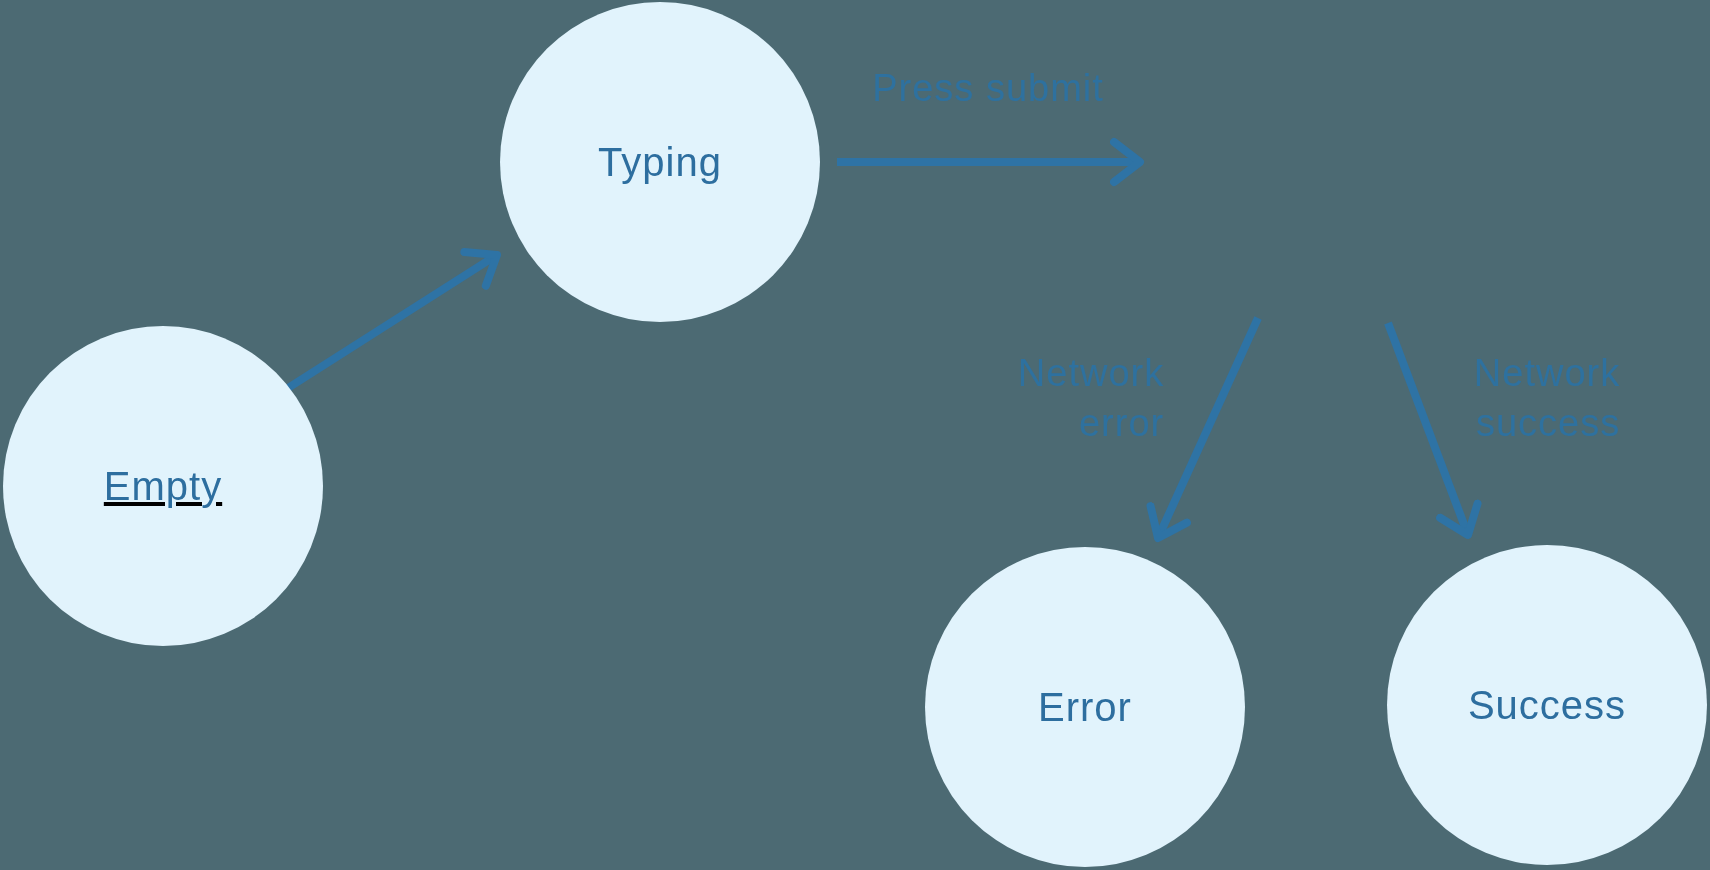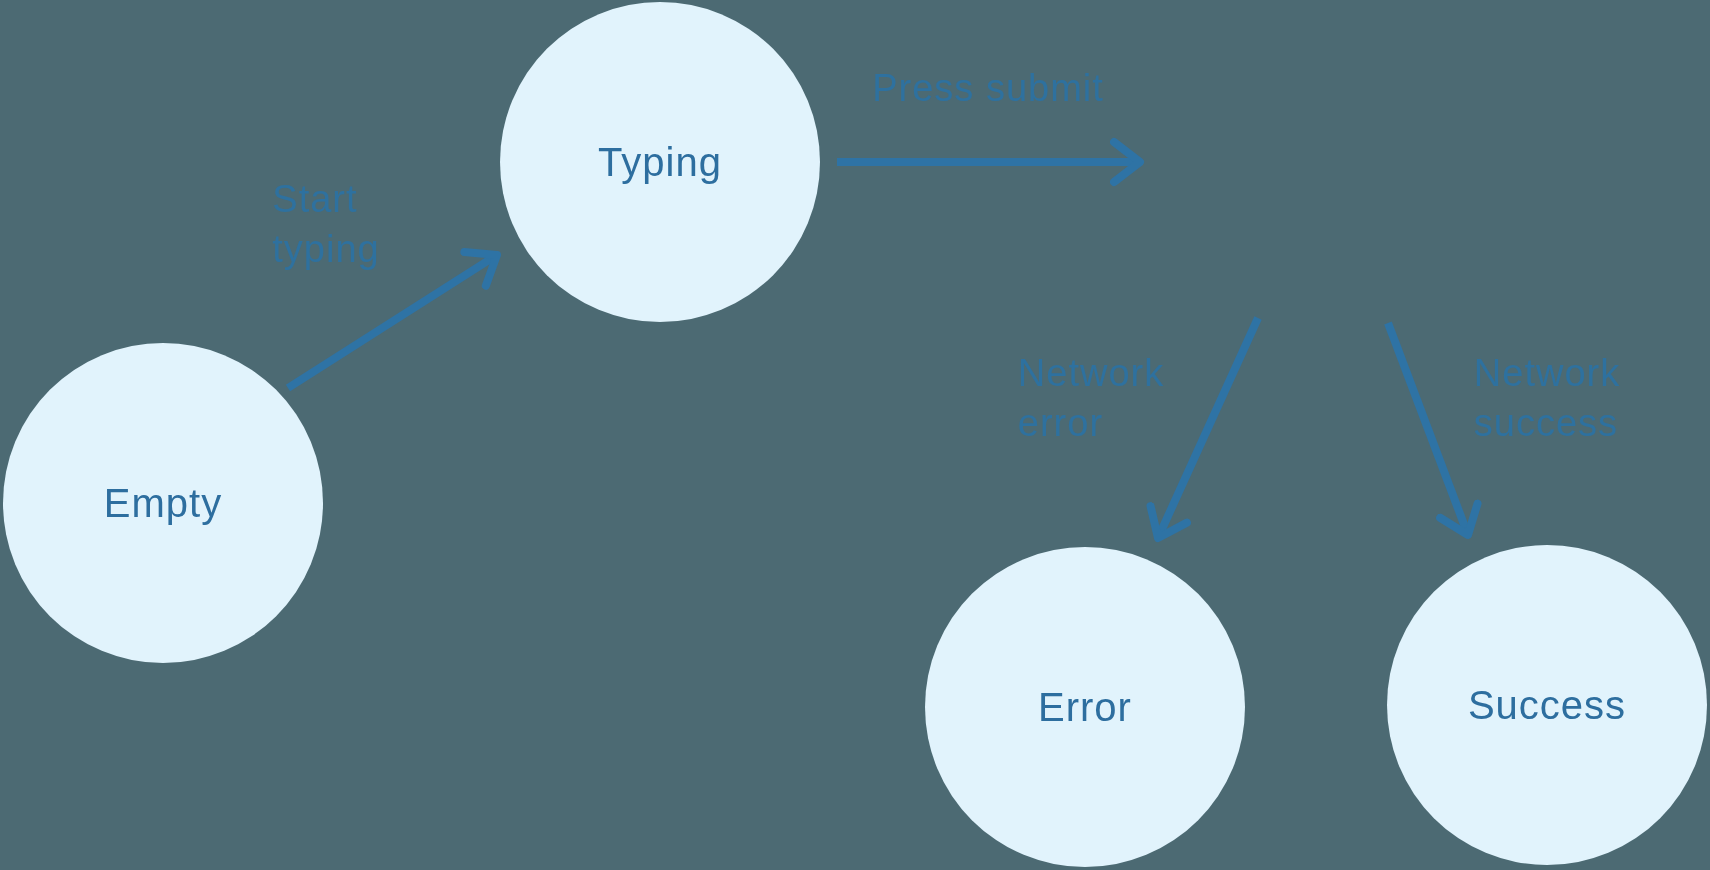--- a/index.html
+++ b/index.html
@@ -43,34 +43,34 @@
     align-items:center;
     justify-content:center;
   }
   .node-label{
     color:var(--node-text);
     font-size:40px;
     font-weight:500;
     letter-spacing:1px;
     white-space:nowrap;
   }
-  .node-empty     {left:3px;   top:343px;}
+  .node-empty     {left:3px;   top:326px;text-decoration:underline;}
   .node-typing    {left:500px; top:2px;}
   .node-submitting{left:1167px;top:3px;}
   .node-error     {left:925px; top:547px;}
   .node-success   {left:1387px;top:545px;}
   .edge-label{
     position:absolute;
     transform:translate(-50%,-50%);
     color:var(--edge-label);
     font-size:38px;
     font-weight:500;
     letter-spacing:1px;
     line-height:50px;
-    text-align:left;
+    text-align:right;
     white-space:nowrap;
   }
   .edge-label-start-typing   {left:326px; top:224px;}
   .edge-label-press-submit   {left:988px; top:88px;}
   .edge-label-network-error  {left:1091px;top:398px;}
   .edge-label-network-success{left:1547px;top:398px;}
 </style>
 </head>
 <body>
 
@@ -98,24 +98,20 @@
 
 
   <div class="node node-error">
     <span class="node-label">Error</span>
   </div>
 
   <div class="node node-success">
     <span class="node-label">Success</span>
   </div>
 
-  <div class="edge-label edge-label-start-typing">
-    <div>Start</div>
-    <div>typing</div>
-  </div>
 
   <div class="edge-label edge-label-press-submit">
     <div>Press submit</div>
   </div>
 
   <div class="edge-label edge-label-network-error">
     <div>Network</div>
     <div>error</div>
   </div>
 

